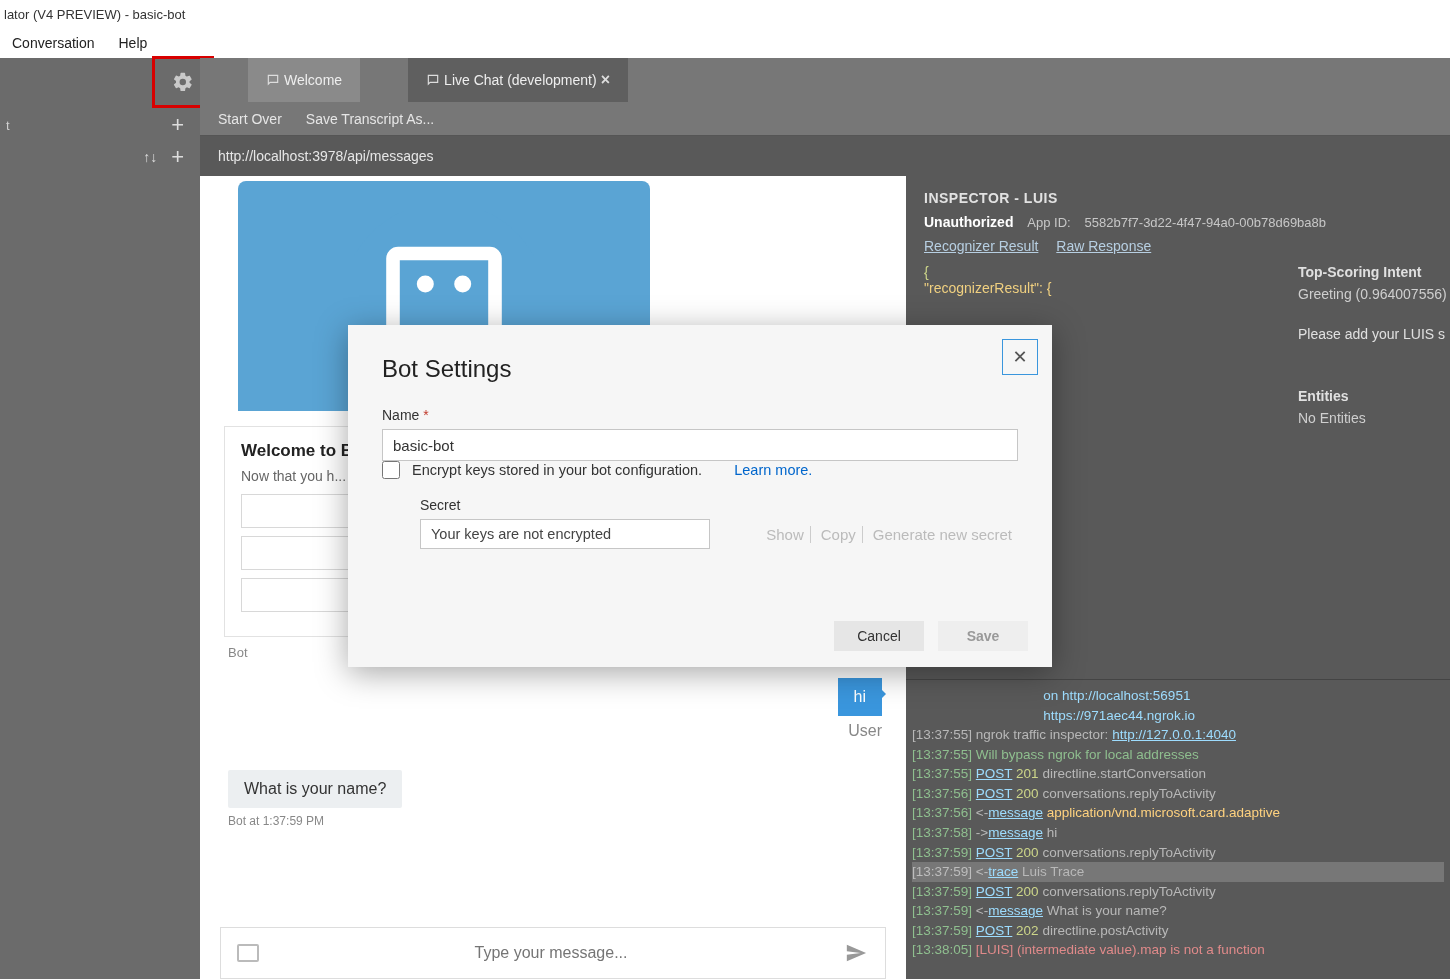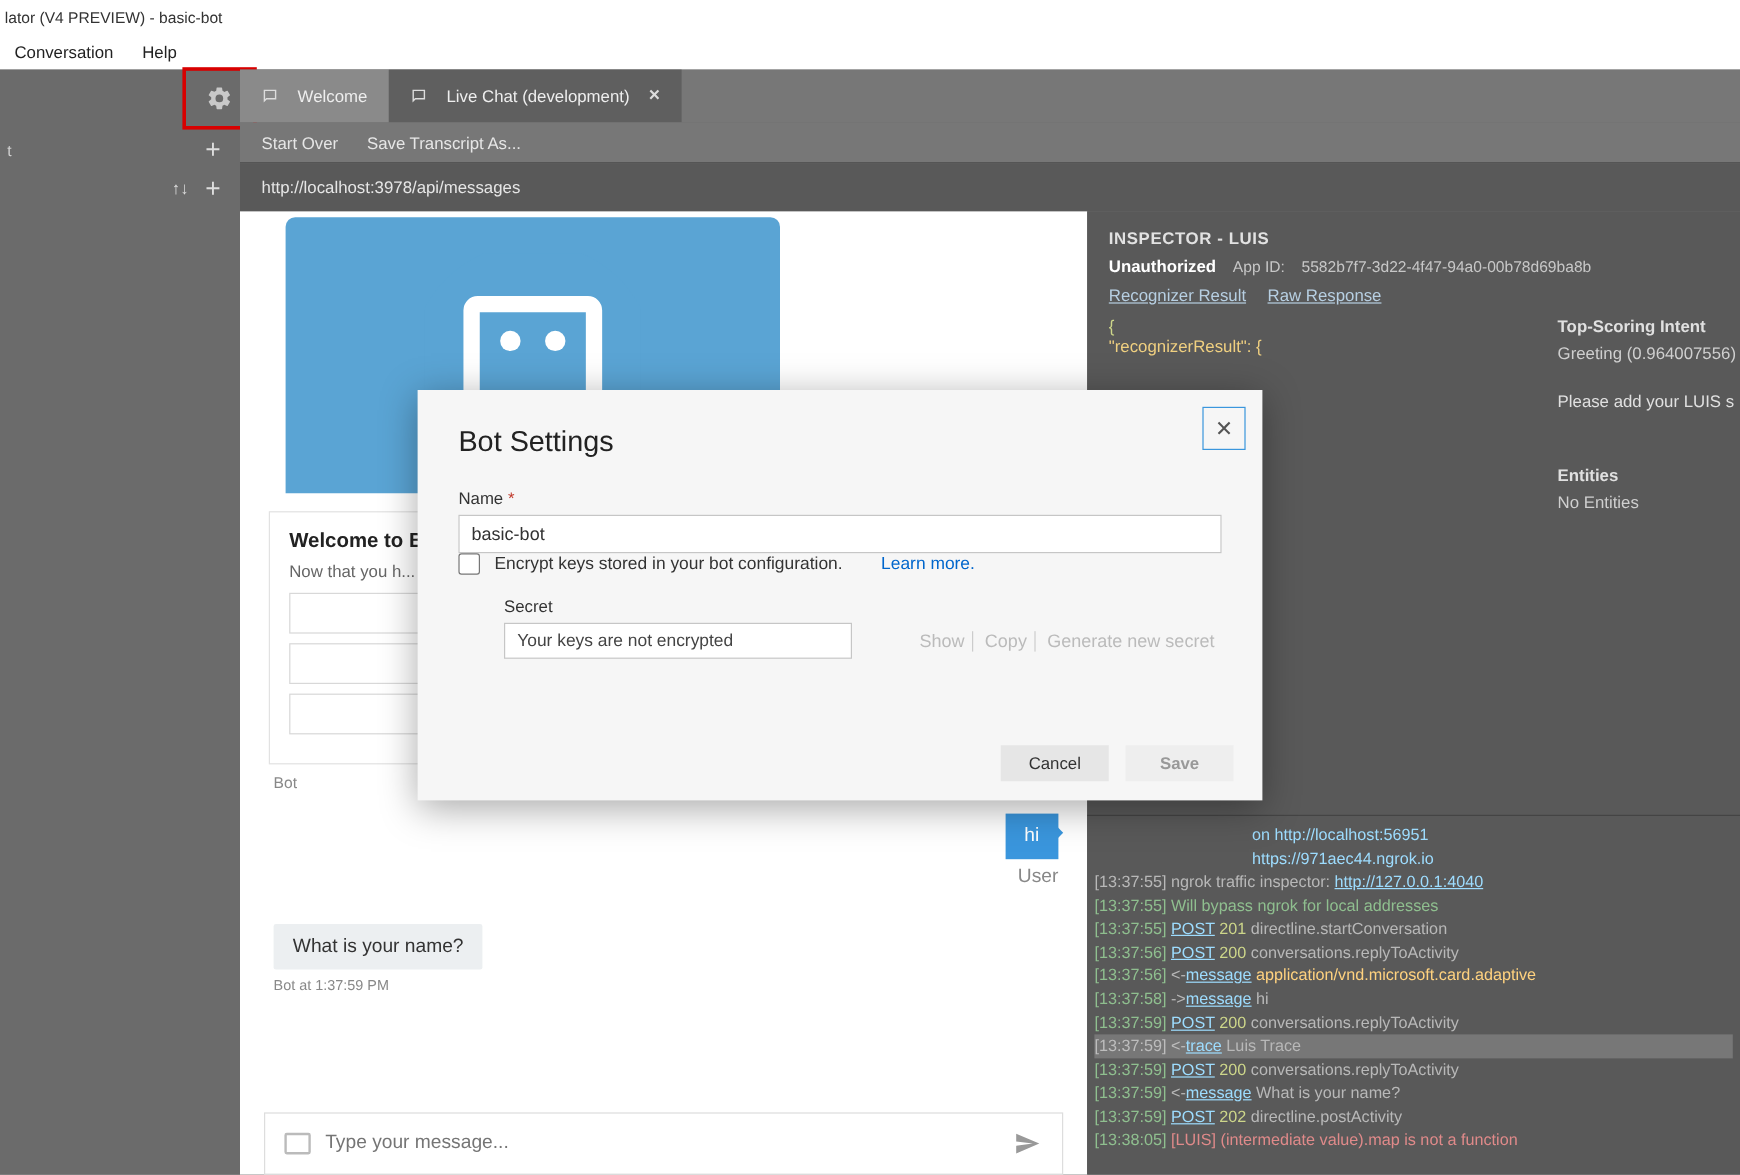--- a/index.html
+++ b/index.html
@@ -17,21 +17,21 @@
 .gear-svg { width: 22px; height: 22px; fill: #c9c9c9; }
 .leftcol .row2 { height: 34px; display: flex; align-items: center; justify-content: flex-end; padding-right: 10px; font-size: 13px; }
 .leftcol .row2 .t { flex: 1; padding-left: 6px; color: #d0d0d0; }
 .plus { font-size: 22px; color: #ddd; padding: 0 6px; cursor: pointer; }
 .leftcol .row3 { height: 30px; display: flex; align-items: center; justify-content: flex-end; padding-right: 10px; gap: 8px; }
 .sort-icon { font-size: 14px; color: #ddd; }
 
 .rightpane { flex: 1; display: flex; flex-direction: column; position: relative; }
 
 .tabs { height: 44px; background: #777; display: flex; align-items: stretch; }
-.tab { display: flex; align-items: center; gap: 16px; padding: 0 18px; color: #eee; font-size: 14px; cursor: pointer; background: #8a8a8a; }
+.tab { display: flex; align-items: center; gap: 4px; padding: 0 18px; color: #eee; font-size: 14px; cursor: pointer; background: #8a8a8a; margin-left: 48px; }
 .tab.active { background: #5f5f5f; }
 .tab svg { width: 14px; height: 14px; fill: #ddd; }
 .tab .x { font-size: 16px; color: #ddd; font-weight: bold; }
 
 .subbar { height: 34px; background: #777; color: #e6e6e6; display: flex; align-items: center; padding-left: 18px; gap: 24px; font-size: 14px; border-bottom: 1px solid #555; }
 .subbar span { cursor: pointer; }
 
 .urlbar { height: 40px; background: #595959; color: #e6e6e6; font-size: 14px; display: flex; align-items: center; padding-left: 18px; }
 
 .contentwrap { flex: 1; display: flex; overflow: hidden; }
@@ -54,21 +54,21 @@
 .hi-bubble-wrap { display:flex; justify-content:flex-end; margin-bottom:6px; padding-right:4px; }
 .hi-bubble { background: #3a96dd; color: #fff; padding: 10px 16px; font-size: 16px; position: relative; }
 .hi-bubble:after { content:""; position:absolute; right:-10px; top:10px; border:6px solid transparent; border-left-color:#3a96dd; }
 .userlabel { text-align:right; font-size:16px; color:#888; padding-right:4px; margin-bottom:30px; }
 
 .botq { display:inline-block; background:#eceff1; color:#333; padding:10px 16px; font-size:16px; border-radius:2px; margin-left:4px; }
 .bottime { font-size:12px; color:#888; margin:6px 0 0 4px; }
 
 .inputbar { height: 52px; border-top:1px solid #ddd; display:flex; align-items:center; padding:0 16px; gap:12px; background:#fff; margin: 10px 20px 0 20px; border:1px solid #ddd; }
 .inputbar .imgicon { width:22px; height:18px; border:2px solid #bbb; border-radius:2px; position:relative; }
-.inputbar input { flex:1; border:none; outline:none; font-size:16px; color:#555; background:transparent; }
+.inputbar input { flex:1; border:none; outline:none; font-size:16px; color:#555; background:transparent;text-align:center; }
 .sendicon { width:26px; height:22px; }
 
 .inspectorcol { width: 544px; background: #595959; color: #e2e2e2; display:flex; flex-direction:column; overflow:hidden; }
 .insp-title { padding: 14px 18px 8px 18px; font-size: 14px; font-weight: 600; letter-spacing: 0.5px; }
 .insp-sub { padding: 0 18px 8px 18px; font-size: 14px; }
 .insp-sub b { font-weight: 700; color: #fff; }
 .insp-sub .appid { color: #c7c7c7; font-size: 13px; margin-left: 10px; }
 .insp-links { padding: 0 18px 10px 18px; font-size: 14px; }
 .insp-links a { color: #b7cfe2; text-decoration: underline; margin-right: 14px; cursor:pointer; }
 .insp-body { flex:1; padding: 0 18px; font-family: Consolas, monospace; font-size: 14px; color: #d0e5bc; position: relative; }

